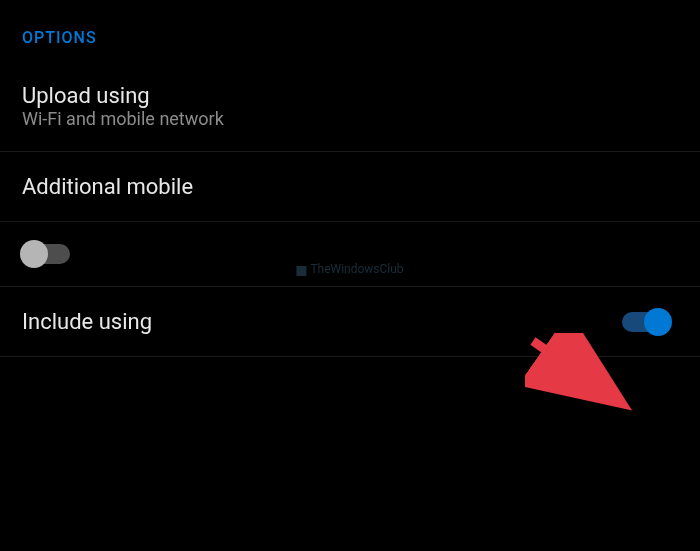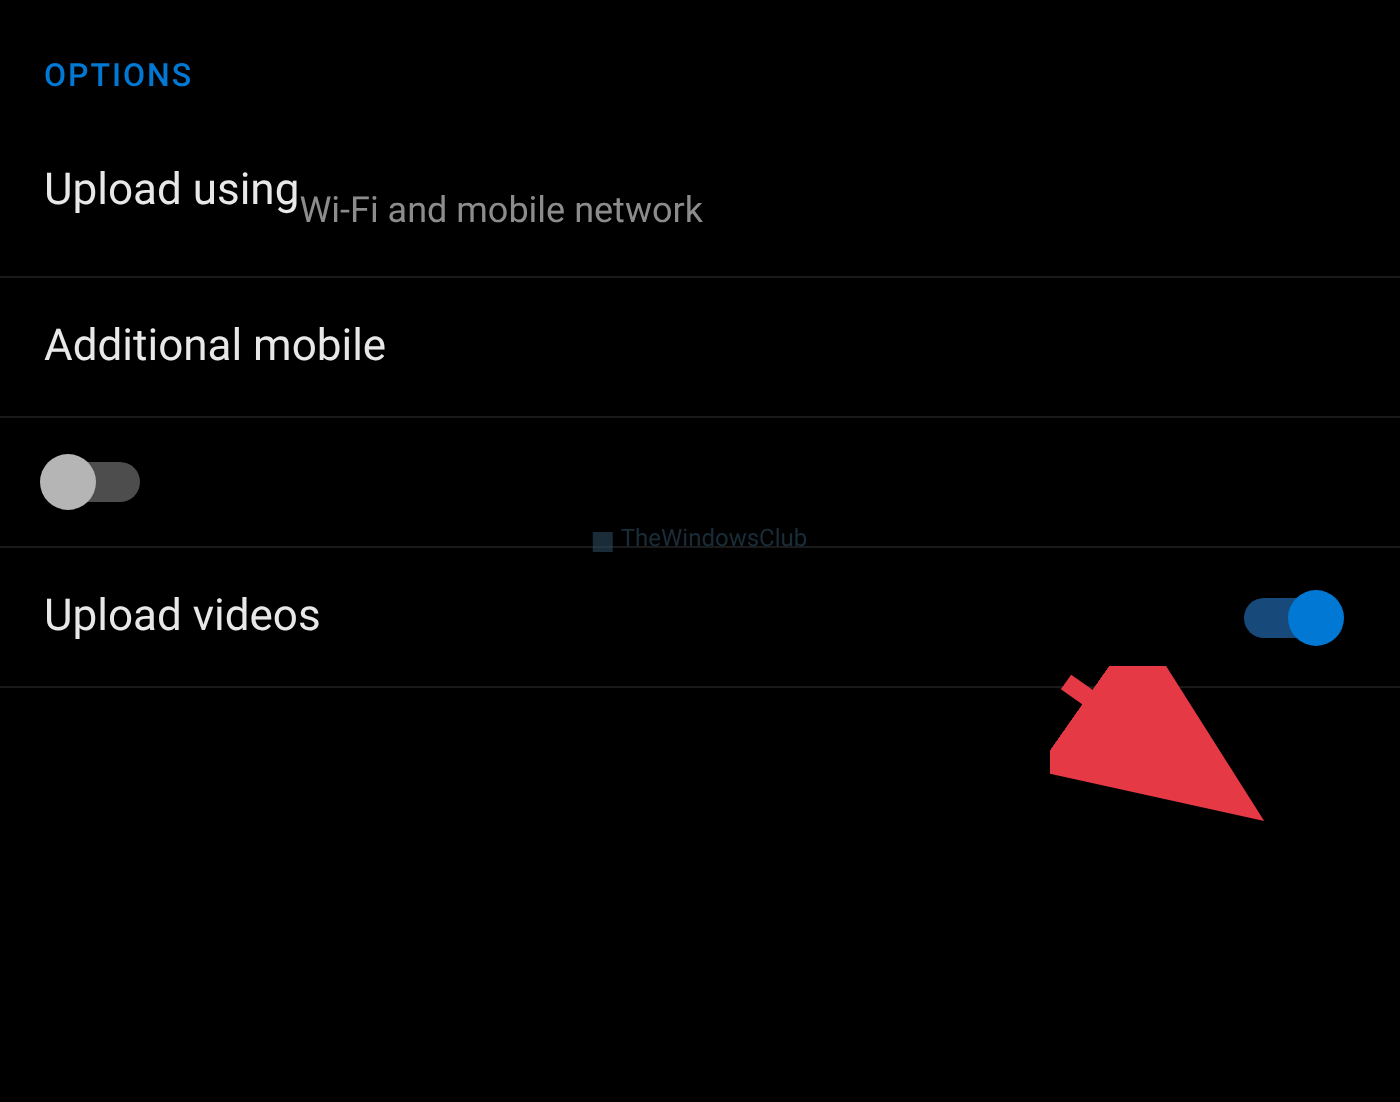--- a/index.html
+++ b/index.html
@@ -24,31 +24,31 @@
       display: flex;
       align-items: center;
       justify-content: space-between;
       cursor: pointer;
     }
     .setting-row:first-of-type {
       padding-top: 14px;
     }
     .setting-text {
       display: flex;
-      flex-direction: row;
+      flex-direction: column;
     }
     .setting-title {
       color: #e8e8e8;
       font-size: 22px;
       font-weight: 400;
     }
     .setting-subtitle {
       color: #8c8c8c;
       font-size: 18px;
-      margin-top: 12px;
+      margin-top: 0;
     }
     .toggle {
       width: 48px;
       height: 20px;
       border-radius: 10px;
       position: relative;
       flex-shrink: 0;
       margin-right: 8px;
     }
     .toggle-off {
@@ -118,21 +118,21 @@
 </div>
 
 <div class="setting-row">
   <div class="toggle toggle-off">
     <div class="toggle-knob"></div>
   </div>
 </div>
 
 <div class="setting-row">
   <div class="setting-text">
-    <div class="setting-title">Upload videos</div>
+    <div class="setting-title">Include using</div>
   </div>
   <div class="toggle toggle-on">
     <div class="toggle-knob"></div>
   </div>
 </div>
 
 <div class="watermark">
   <span class="watermark-icon"></span>
   <span>TheWindowsClub</span>
 </div>

